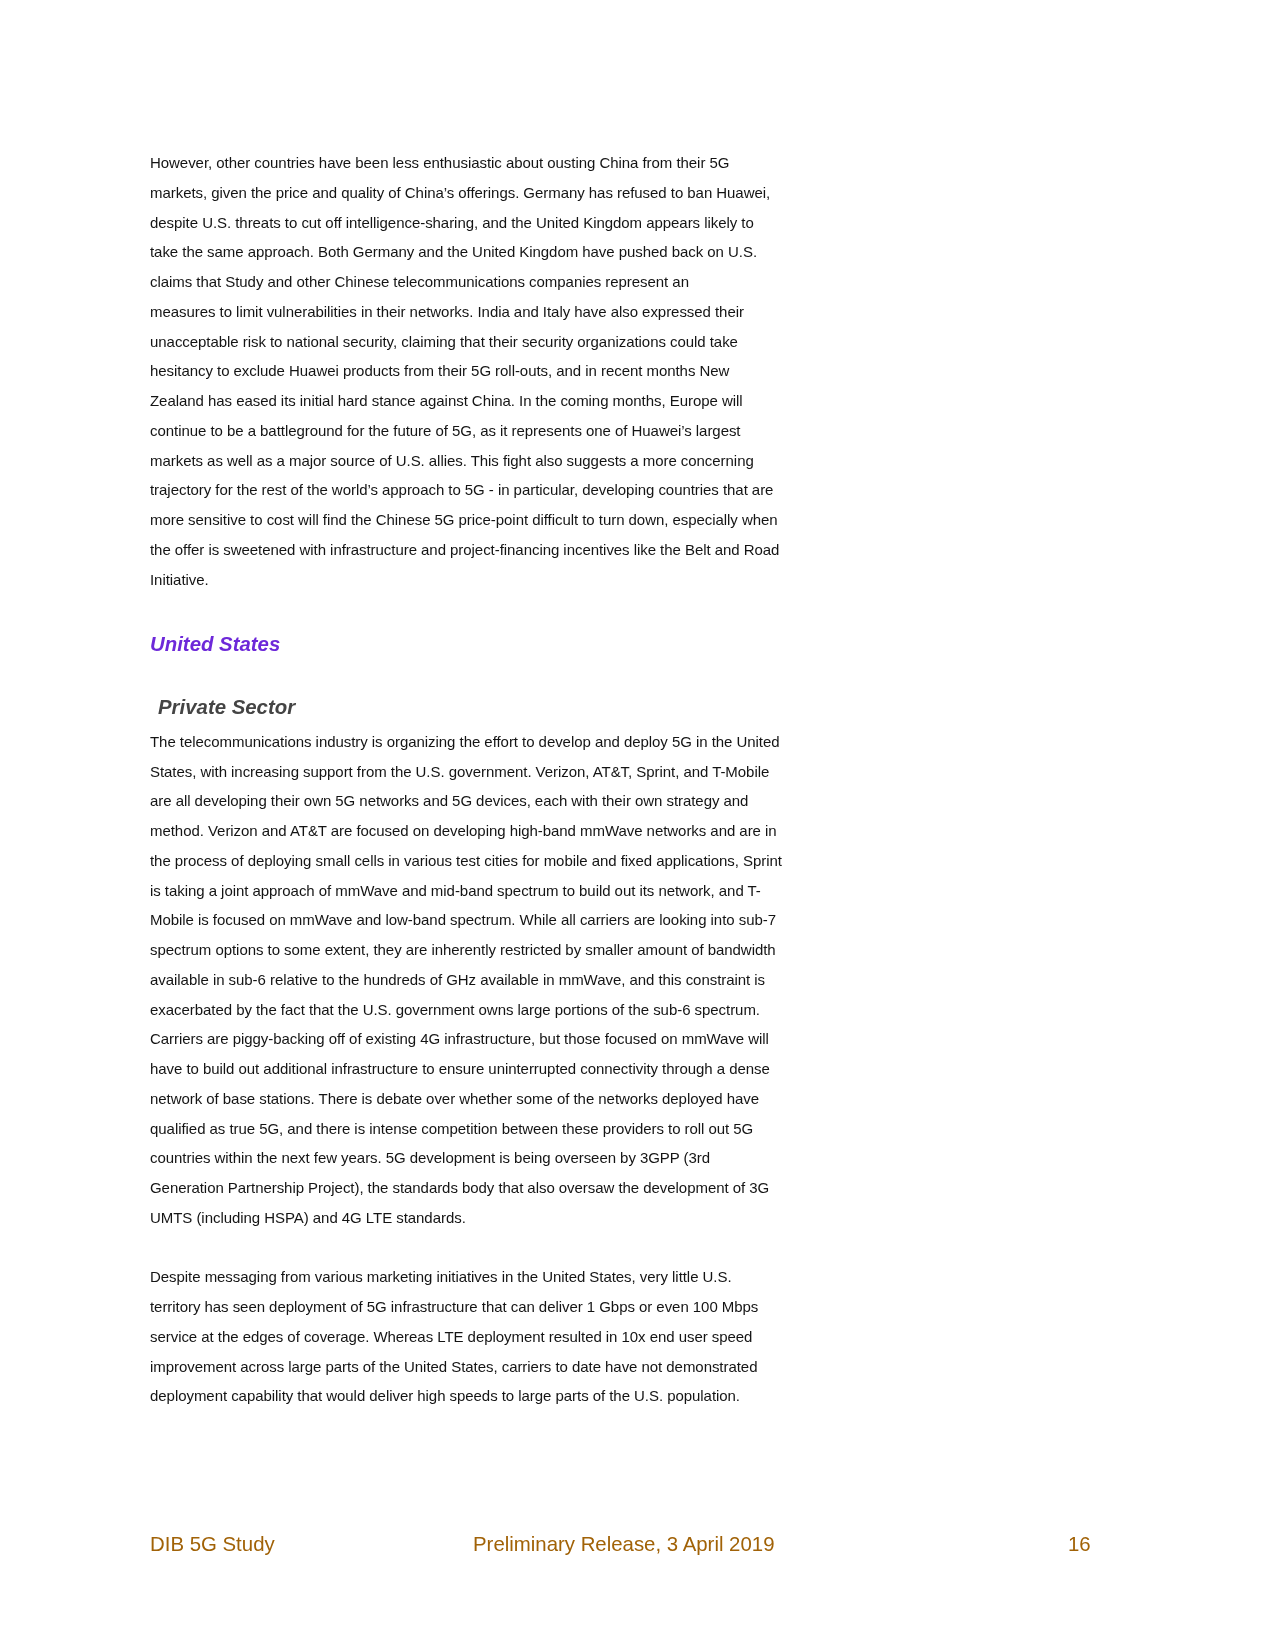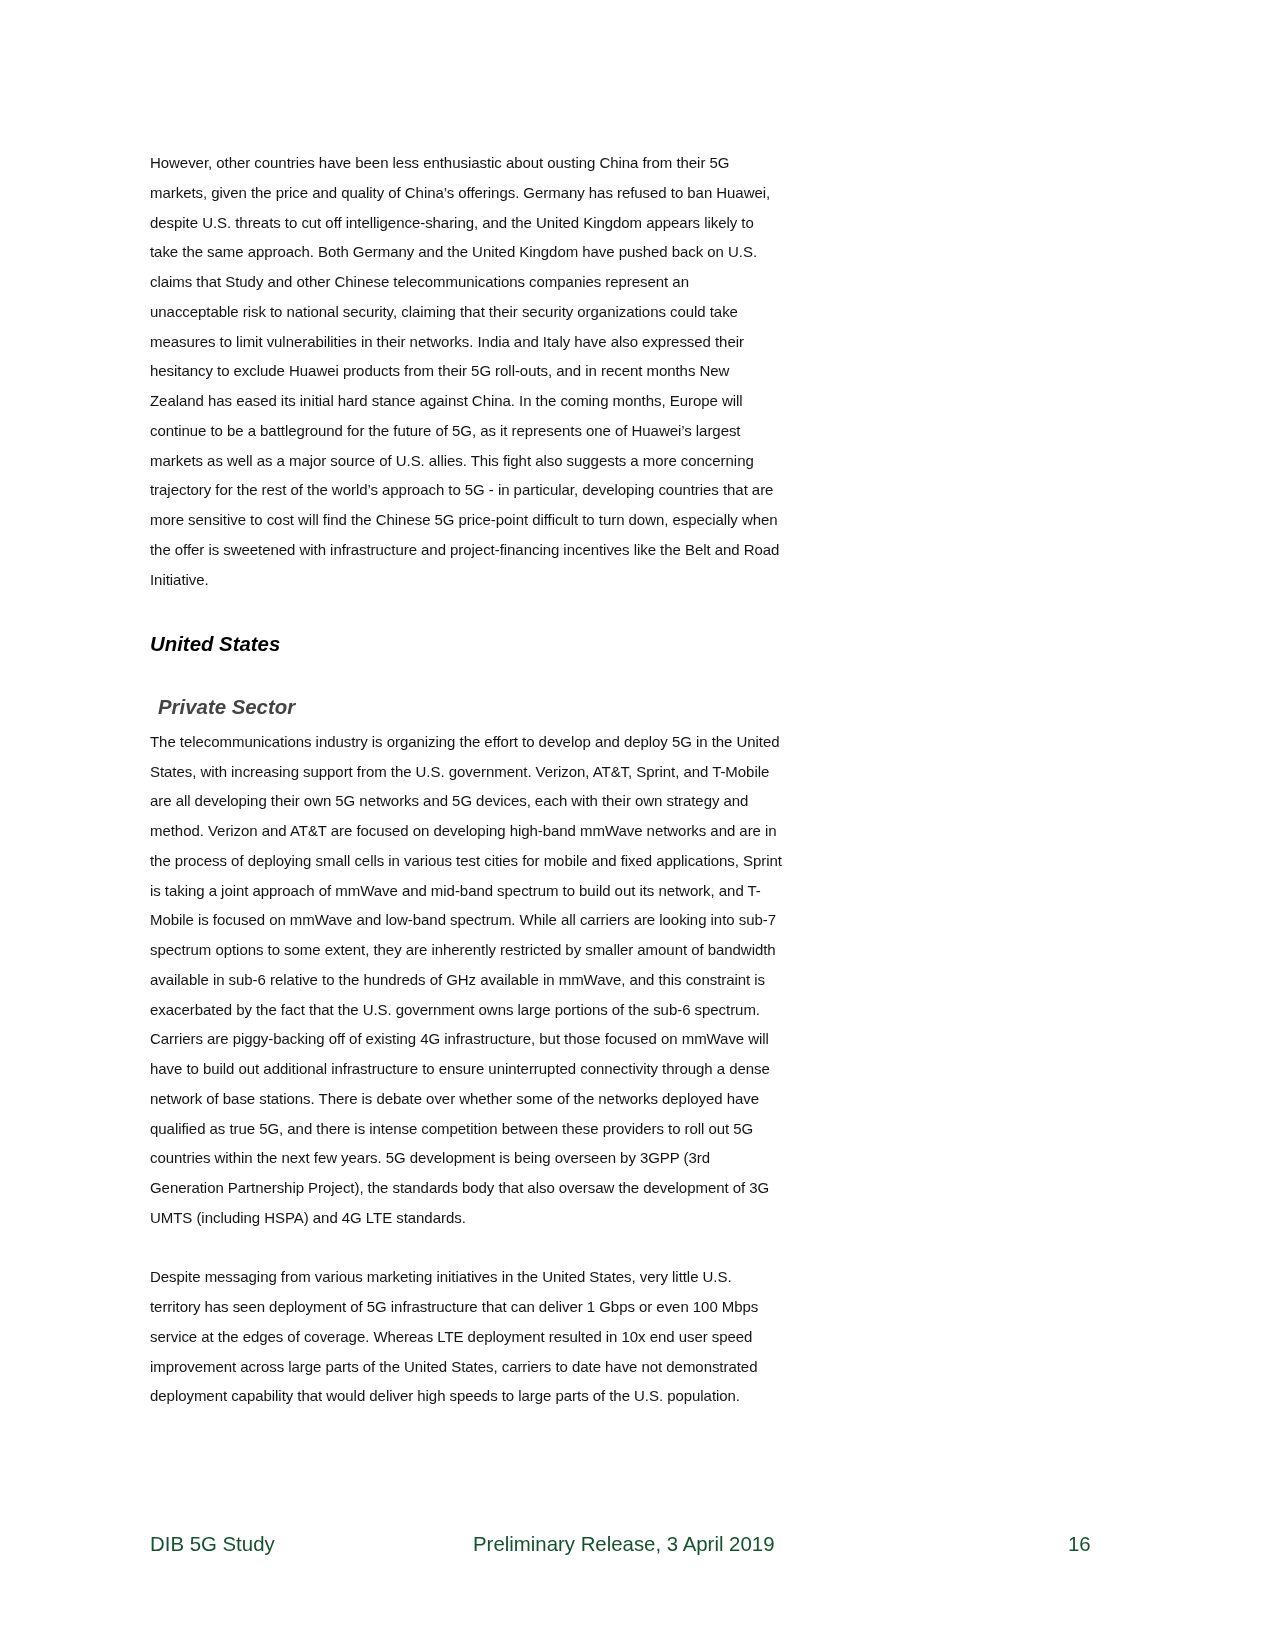--- a/index.html
+++ b/index.html
@@ -30,58 +30,58 @@
     .line {
       display: block;
       white-space: nowrap;
     }
     .section-heading {
       font-size: 20.4px;
       line-height: 29.75px;
       font-weight: bold;
       font-style: italic;
       margin: 36px 0 0 0;
-      color: #000000;
+      color: #6d28d9;
     }
     .subsection-heading {
       font-size: 20.4px;
       line-height: 29.75px;
       font-style: italic;
       color: #444444;
       margin: 33px 0 4px 8px;
     }
     .para-gap {
       margin-top: 29.75px;
     }
     .footer {
       position: absolute;
       top: 1529px;
       left: 0;
       width: 1011px;
       height: 30px;
       font-size: 20.4px;
       line-height: 30px;
-      color: #14532d;
+      color: #a16207;
     }
     .footer .left { position: absolute; left: 150px; }
     .footer .center { position: absolute; left: 473px; }
     .footer .right { position: absolute; left: 1068px; }
   </style>
 </head>
 <body>
 
 <div class="page">
   <p class="para">
     <span class="line">However, other countries have been less enthusiastic about ousting China from their 5G</span>
     <span class="line">markets, given the price and quality of China’s offerings. Germany has refused to ban Huawei,</span>
     <span class="line">despite U.S. threats to cut off intelligence-sharing, and the United Kingdom appears likely to</span>
     <span class="line">take the same approach. Both Germany and the United Kingdom have pushed back on U.S.</span>
     <span class="line">claims that Study and other Chinese telecommunications companies represent an</span>
+    <span class="line">measures to limit vulnerabilities in their networks. India and Italy have also expressed their</span>
     <span class="line">unacceptable risk to national security, claiming that their security organizations could take</span>
-    <span class="line">measures to limit vulnerabilities in their networks. India and Italy have also expressed their</span>
     <span class="line">hesitancy to exclude Huawei products from their 5G roll-outs, and in recent months New</span>
     <span class="line">Zealand has eased its initial hard stance against China. In the coming months, Europe will</span>
     <span class="line">continue to be a battleground for the future of 5G, as it represents one of Huawei’s largest</span>
     <span class="line">markets as well as a major source of U.S. allies. This fight also suggests a more concerning</span>
     <span class="line">trajectory for the rest of the world’s approach to 5G - in particular, developing countries that are</span>
     <span class="line">more sensitive to cost will find the Chinese 5G price-point difficult to turn down, especially when</span>
     <span class="line">the offer is sweetened with infrastructure and project-financing incentives like the Belt and Road</span>
     <span class="line">Initiative.</span>
   </p>
 

